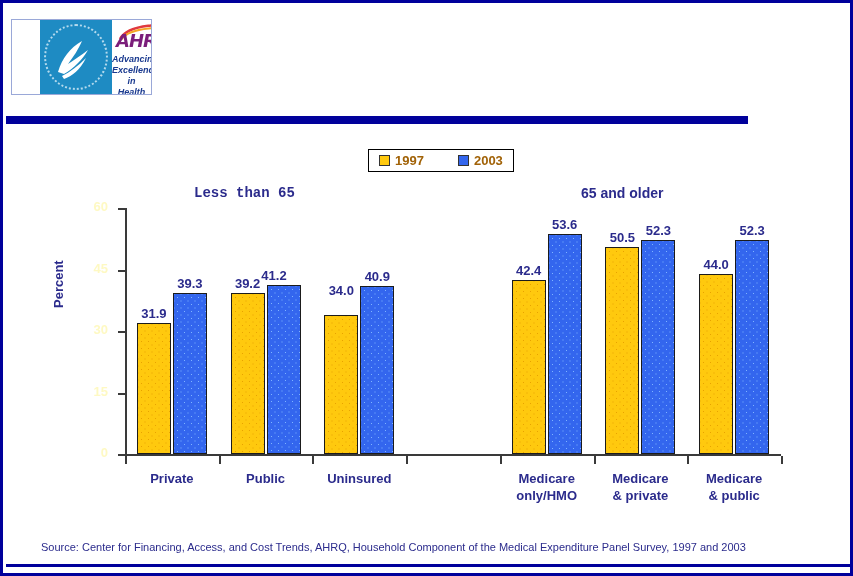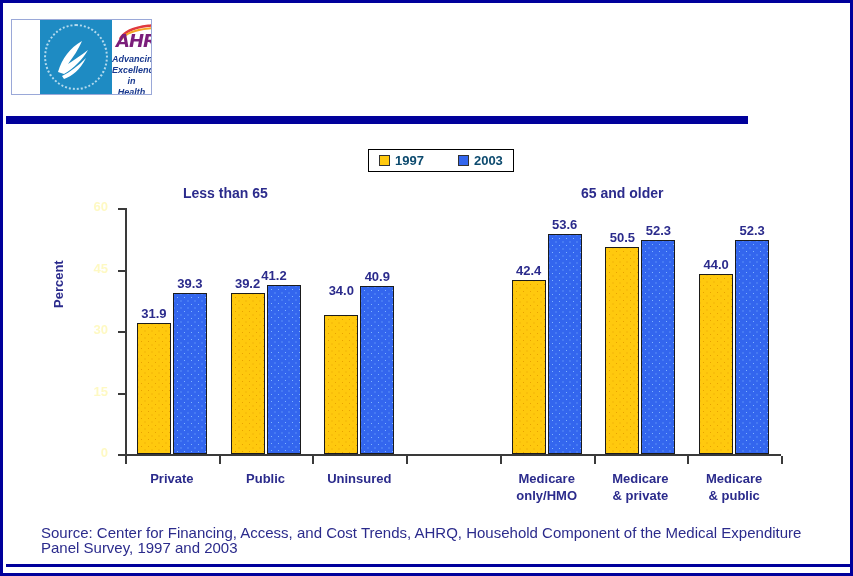--- a/index.html
+++ b/index.html
@@ -122,33 +122,33 @@
   .legend-item { display: flex; align-items: center; gap: 5px; }
   .legend-swatch {
     width: 11px; height: 11px;
     border: 1px solid #333333;
     display: inline-block;
   }
   .legend-label {
     font-family: "Liberation Sans", sans-serif;
     font-weight: bold;
     font-size: 13px;
-    color: #0c4a6e;
+    color: #a16207;
   }
 
   
   .group-header {
     position: absolute;
     font-family: "Liberation Sans", sans-serif;
     font-weight: bold;
     font-size: 14px;
     color: #2B2B8C;
     white-space: nowrap;
   }
-  #group-header-0 { left: 180px; top: 182px; }
+  #group-header-0 { left: 191px; top: 182px; font-family: Liberation Mono, monospace; }
   #group-header-1 { left: 578px; top: 182px; }
 
   
   #plot {
     position: absolute;
     left: 122px;
     top: 205px;
     width: 656px;
     height: 248px;
   }
@@ -246,21 +246,21 @@
     position: absolute;
     left: 3px; bottom: 6px;
     width: 847px; height: 3px;
     background: #00009B;
   }
   #source-note {
     position: absolute;
     left: 38px; bottom: 18px;
     width: 775px;
     font-family: "Liberation Sans", sans-serif;
-    font-size: 15px;
+    font-size: 11px;
     line-height: 15px;
     color: #2B2B8C;
   }
 </style>
 </head>
 <body>
 
 <div id="page">
 
   <div id="header">

